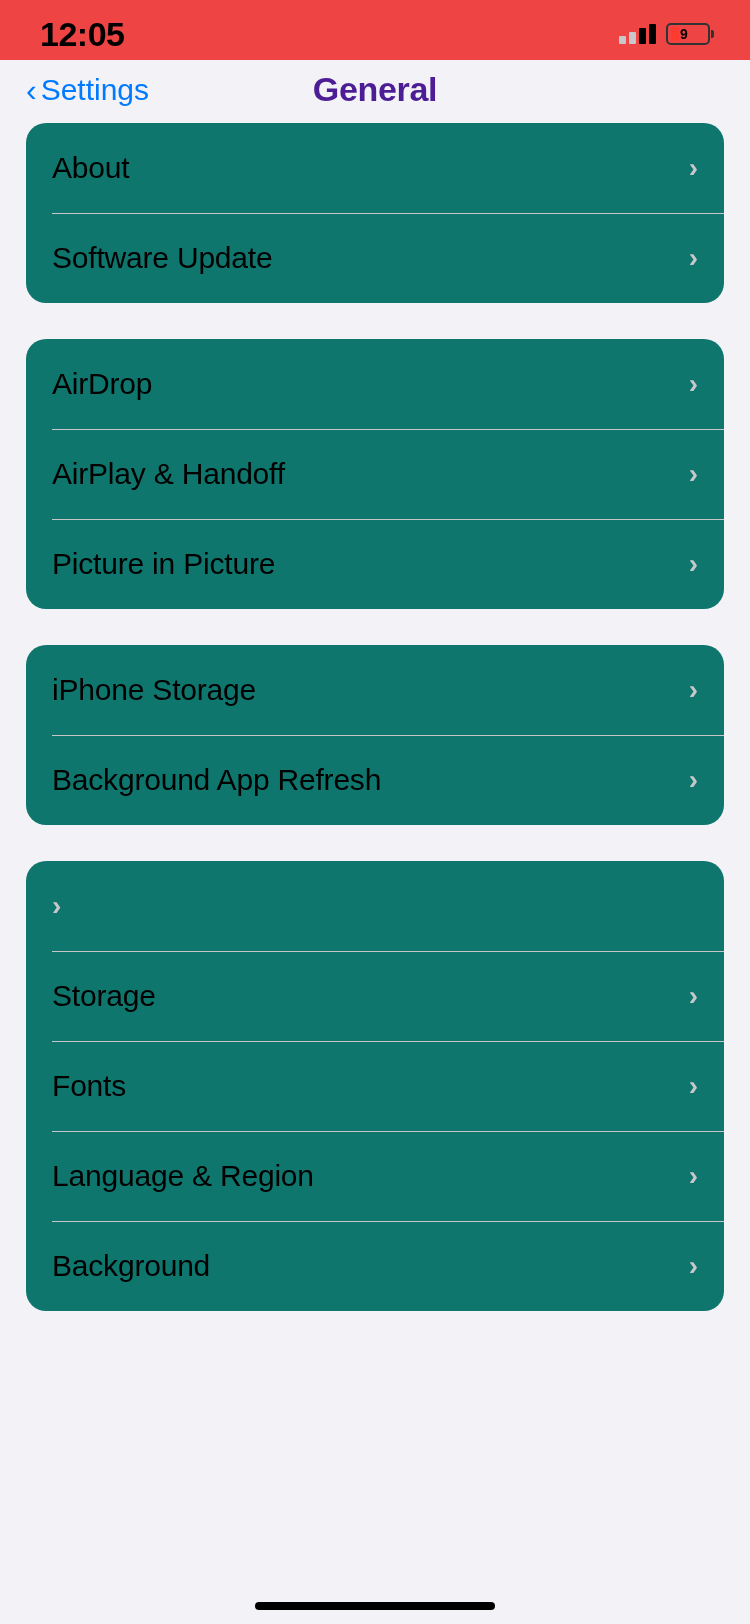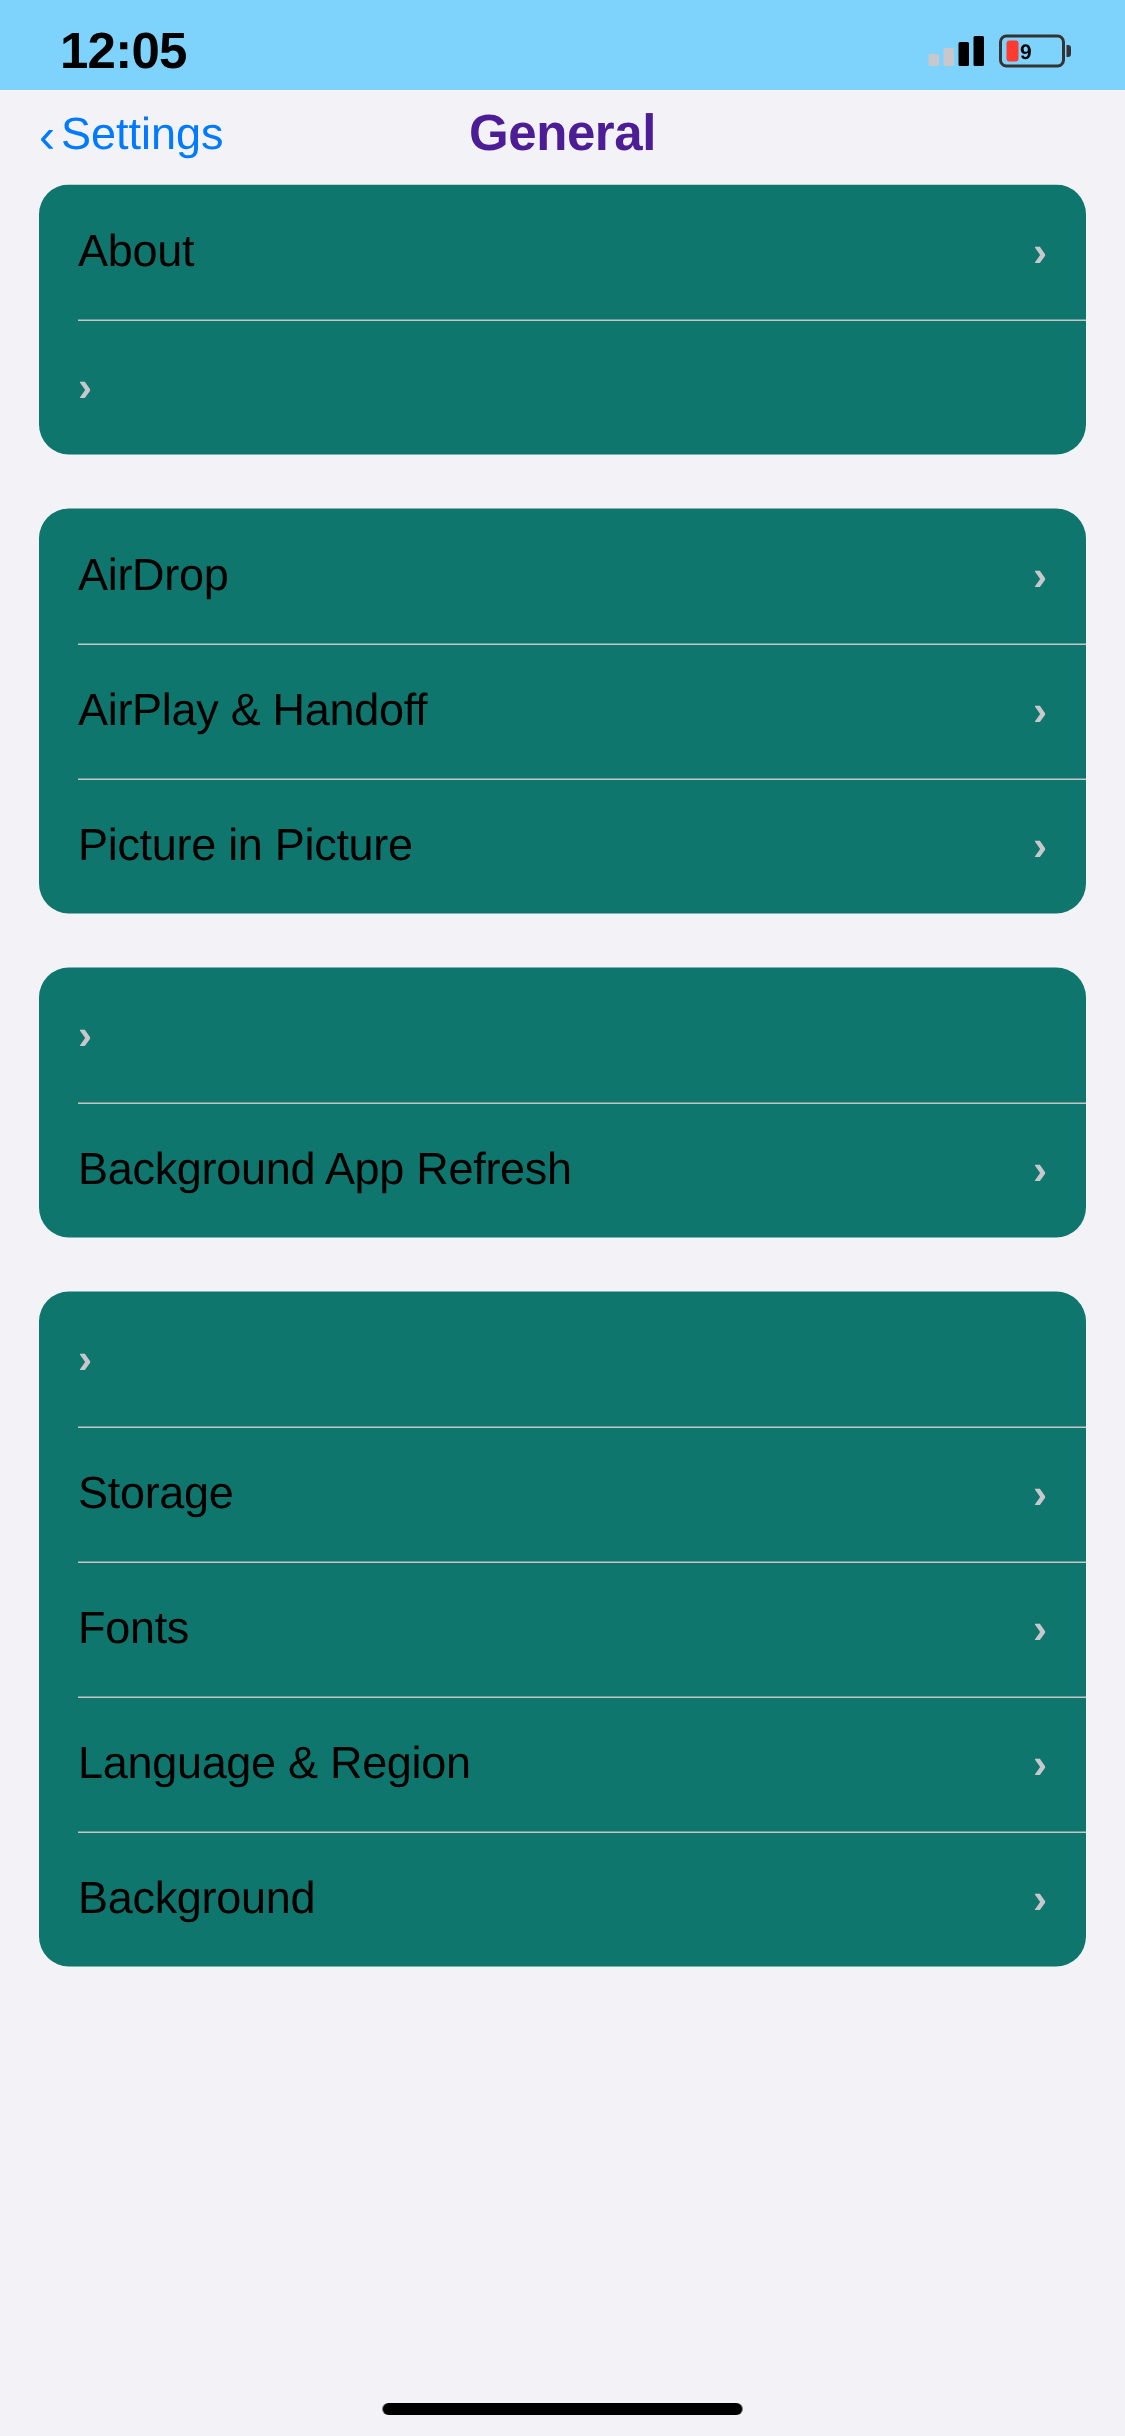--- a/index.html
+++ b/index.html
@@ -19,21 +19,21 @@
       overflow-x: hidden;
     }
 
     
     .status-bar {
       display: flex;
       justify-content: space-between;
       align-items: center;
       padding: 18px 40px 10px 40px;
       height: 60px;
-      background-color: #7dd3fc;
+      background-color: #ef4444;
     }
 
     .status-time {
       font-size: 34px;
       font-weight: 600;
       color: #000;
       letter-spacing: -0.5px;
     }
 
     .status-icons {
@@ -220,20 +220,21 @@
 </div>
 
 <div class="settings-content">
 
   <div class="settings-group">
     <div class="settings-row">
       <span class="row-label">About</span>
       <span class="row-chevron">›</span>
     </div>
     <div class="settings-row">
+      <span class="row-label">Software Update</span>
       <span class="row-chevron">›</span>
     </div>
   </div>
 
   <div class="settings-group">
     <div class="settings-row">
       <span class="row-label">AirDrop</span>
       <span class="row-chevron">›</span>
     </div>
     <div class="settings-row">
@@ -241,20 +242,21 @@
       <span class="row-chevron">›</span>
     </div>
     <div class="settings-row">
       <span class="row-label">Picture in Picture</span>
       <span class="row-chevron">›</span>
     </div>
   </div>
 
   <div class="settings-group">
     <div class="settings-row">
+      <span class="row-label">iPhone Storage</span>
       <span class="row-chevron">›</span>
     </div>
     <div class="settings-row">
       <span class="row-label">Background App Refresh</span>
       <span class="row-chevron">›</span>
     </div>
   </div>
 
   <div class="settings-group">
     <div class="settings-row">

